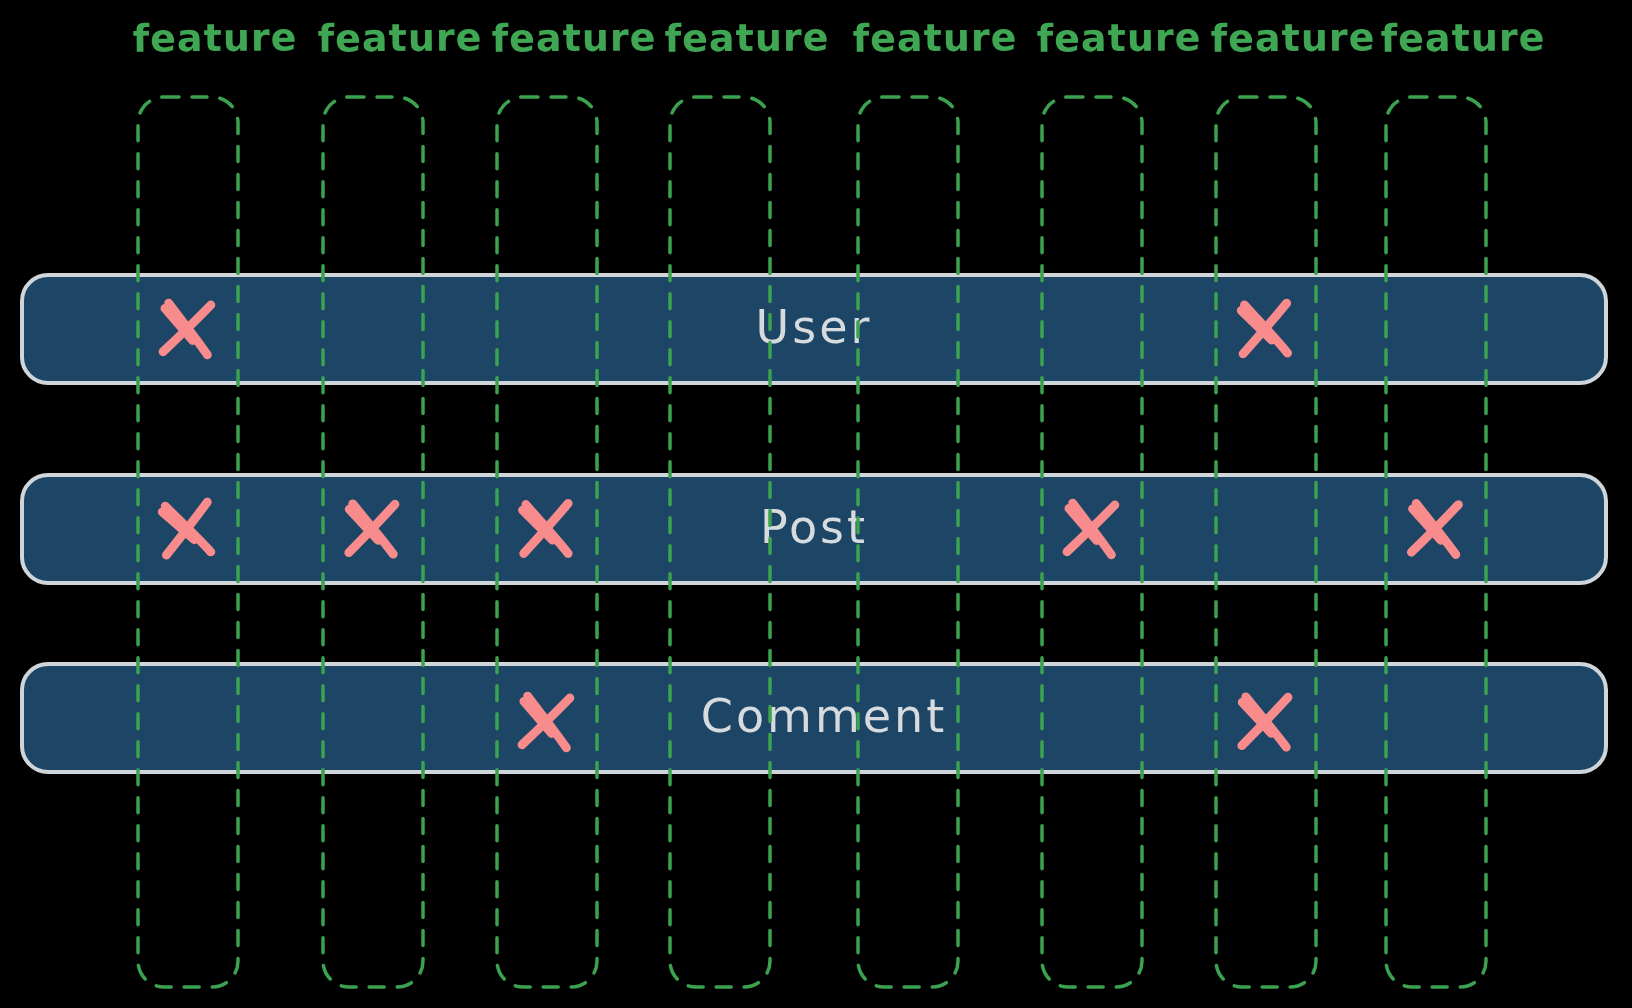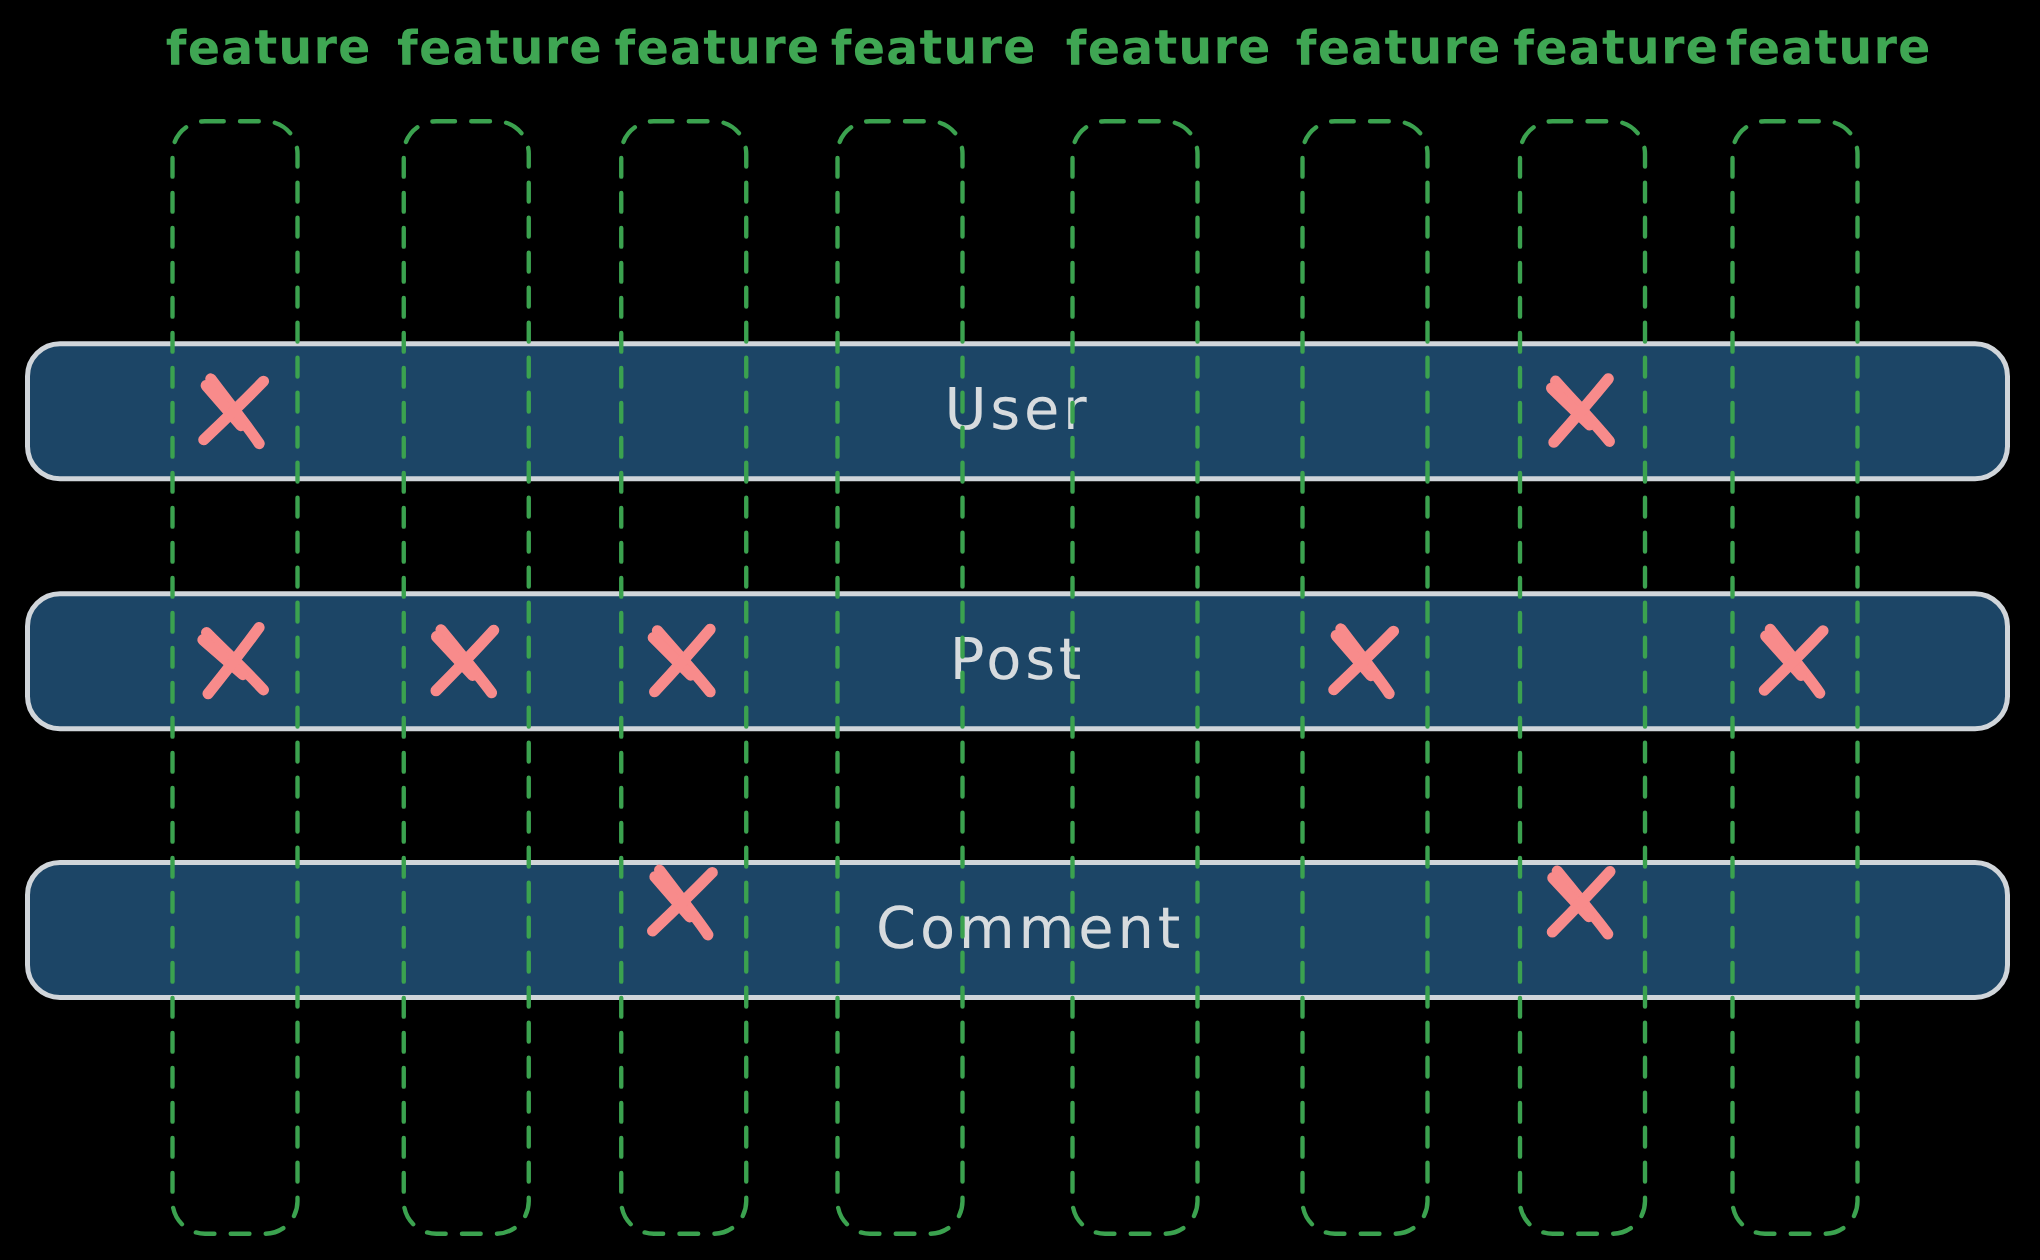--- a/index.html
+++ b/index.html
@@ -59,21 +59,21 @@
 <body>
 
 <div class="stage">
   <div id="rows-layer">
       <div class="entity-row" style="top: 273px;">
         <span class="row-label">User</span>
       </div>
       <div class="entity-row" style="top: 473px;">
         <span class="row-label">Post</span>
       </div>
-      <div class="entity-row" style="top: 688px; padding-left: 20px;">
+      <div class="entity-row" style="top: 662px; padding-left: 20px;">
         <span class="row-label">Comment</span>
       </div>
     </div>
   <svg id="columns-svg" width="1632" height="1008" viewBox="0 0 1632 1008">
       <rect x="138" y="97" width="100" height="890" rx="26" fill="none" stroke="var(--green)" stroke-width="3.5" stroke-dasharray="15 13" stroke-linecap="round"></rect>
       <rect x="323" y="97" width="100" height="890" rx="26" fill="none" stroke="var(--green)" stroke-width="3.5" stroke-dasharray="15 13" stroke-linecap="round"></rect>
       <rect x="497" y="97" width="100" height="890" rx="26" fill="none" stroke="var(--green)" stroke-width="3.5" stroke-dasharray="15 13" stroke-linecap="round"></rect>
       <rect x="670" y="97" width="100" height="890" rx="26" fill="none" stroke="var(--green)" stroke-width="3.5" stroke-dasharray="15 13" stroke-linecap="round"></rect>
       <rect x="858" y="97" width="100" height="890" rx="26" fill="none" stroke="var(--green)" stroke-width="3.5" stroke-dasharray="15 13" stroke-linecap="round"></rect>
       <rect x="1042" y="97" width="100" height="890" rx="26" fill="none" stroke="var(--green)" stroke-width="3.5" stroke-dasharray="15 13" stroke-linecap="round"></rect>

